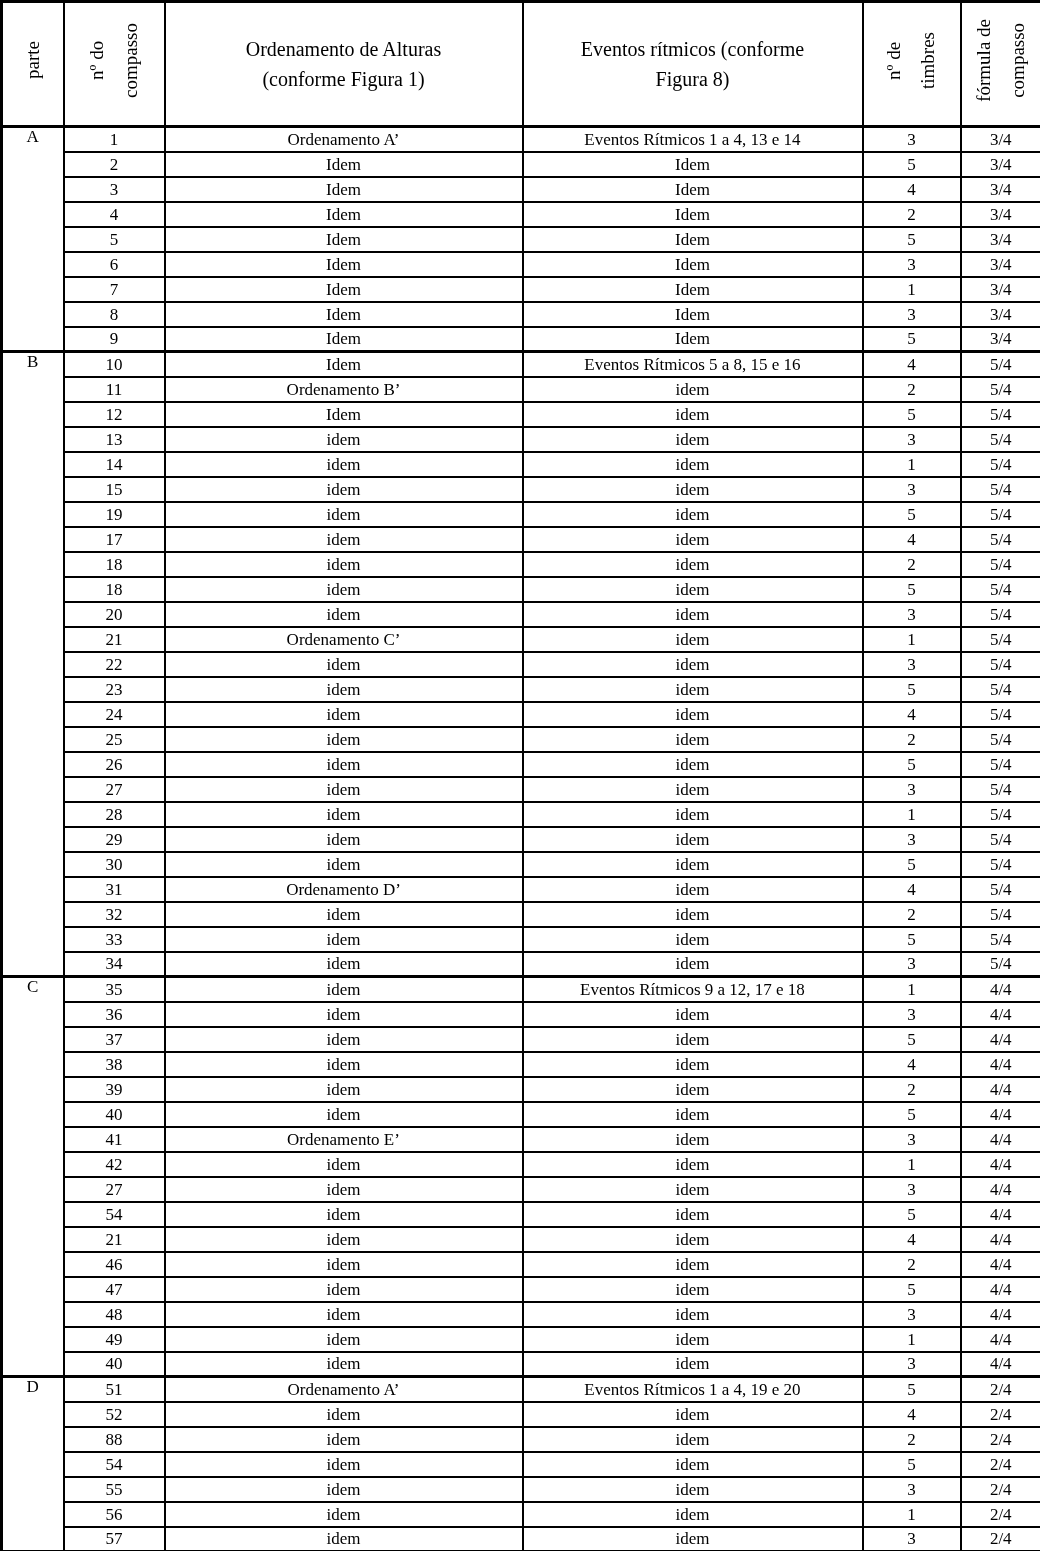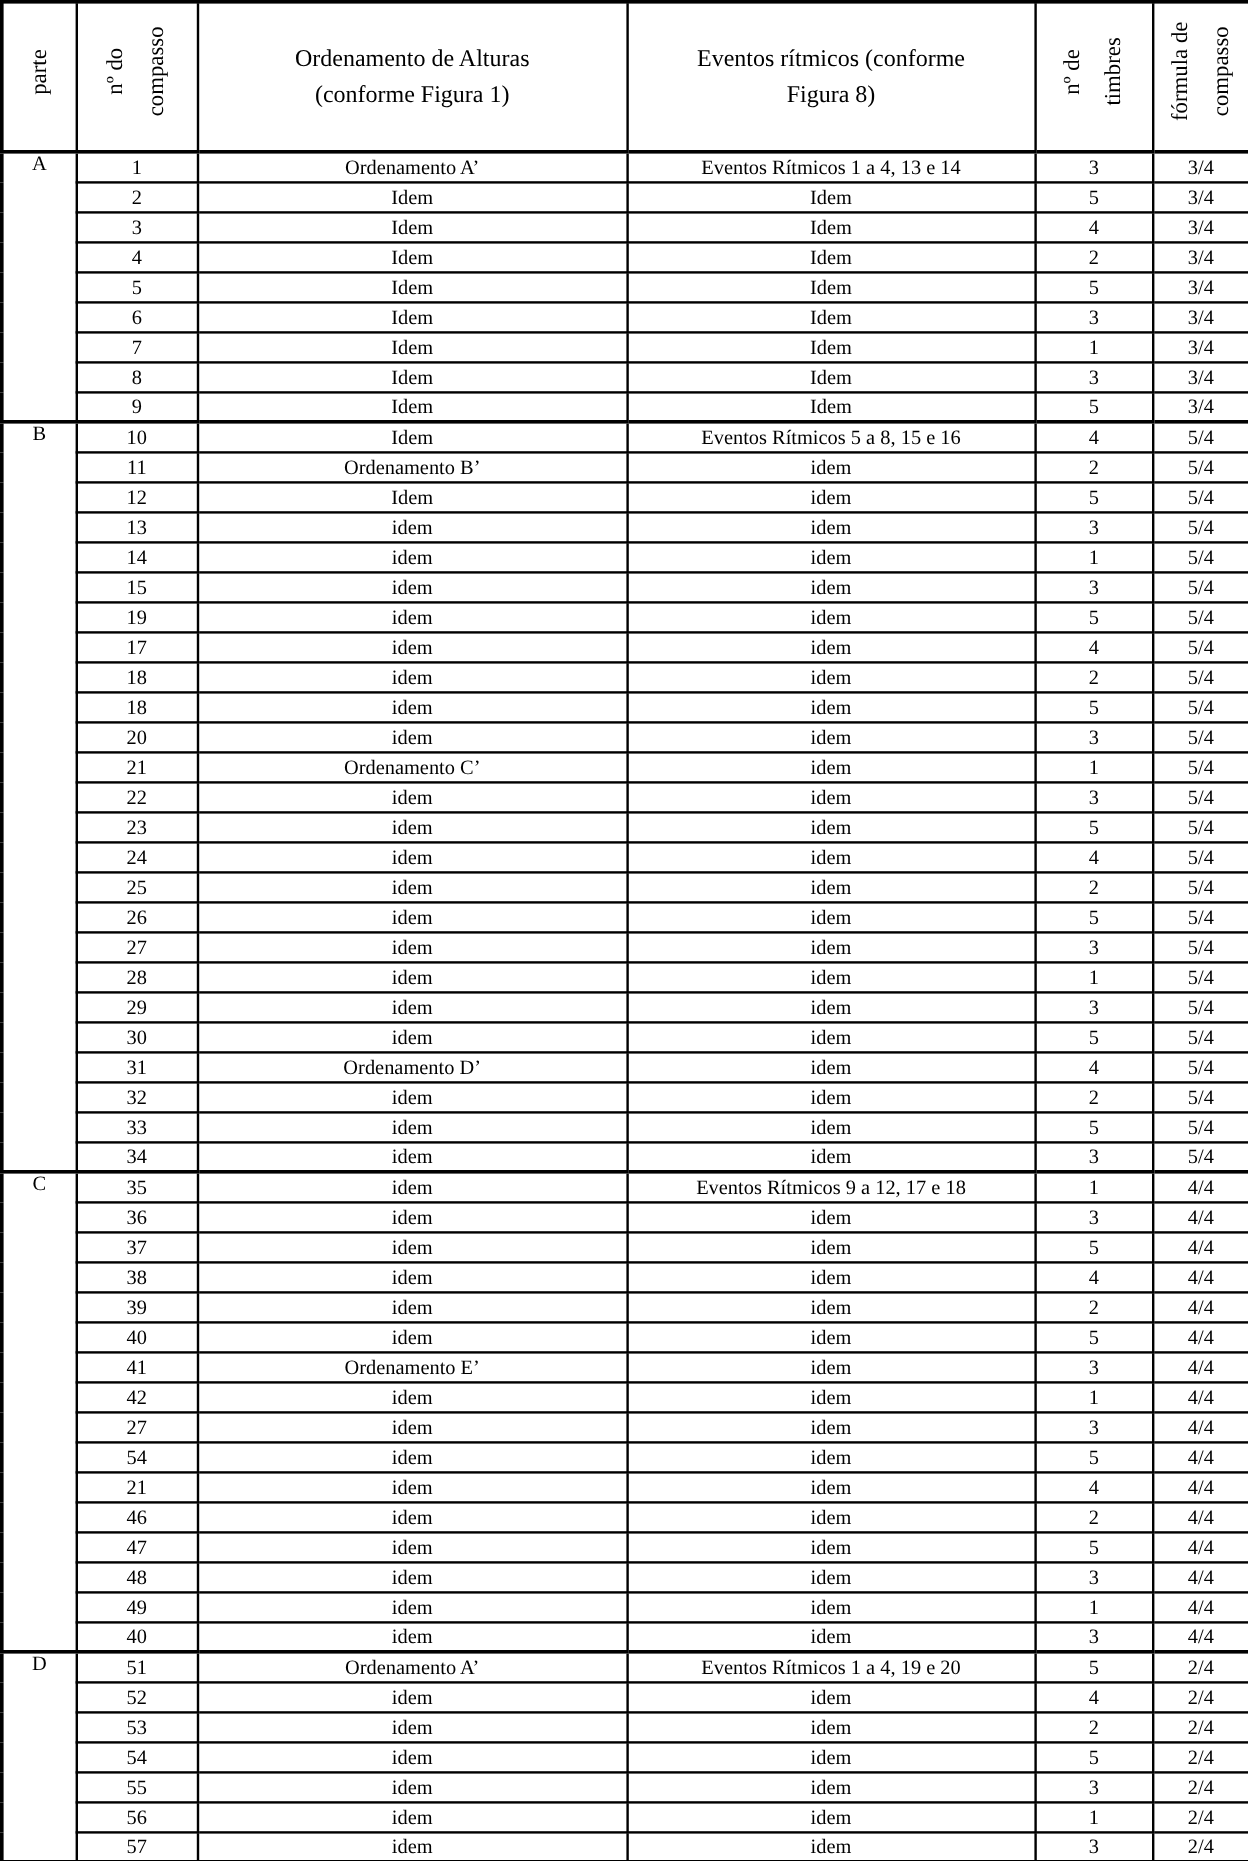--- a/index.html
+++ b/index.html
@@ -450,21 +450,21 @@
         <td>2/4</td>
       </tr>
       <tr>
         <td>52</td>
         <td>idem</td>
         <td>idem</td>
         <td>4</td>
         <td>2/4</td>
       </tr>
       <tr>
-        <td>53</td>
+        <td>88</td>
         <td>idem</td>
         <td>idem</td>
         <td>2</td>
         <td>2/4</td>
       </tr>
       <tr>
         <td>54</td>
         <td>idem</td>
         <td>idem</td>
         <td>5</td>

